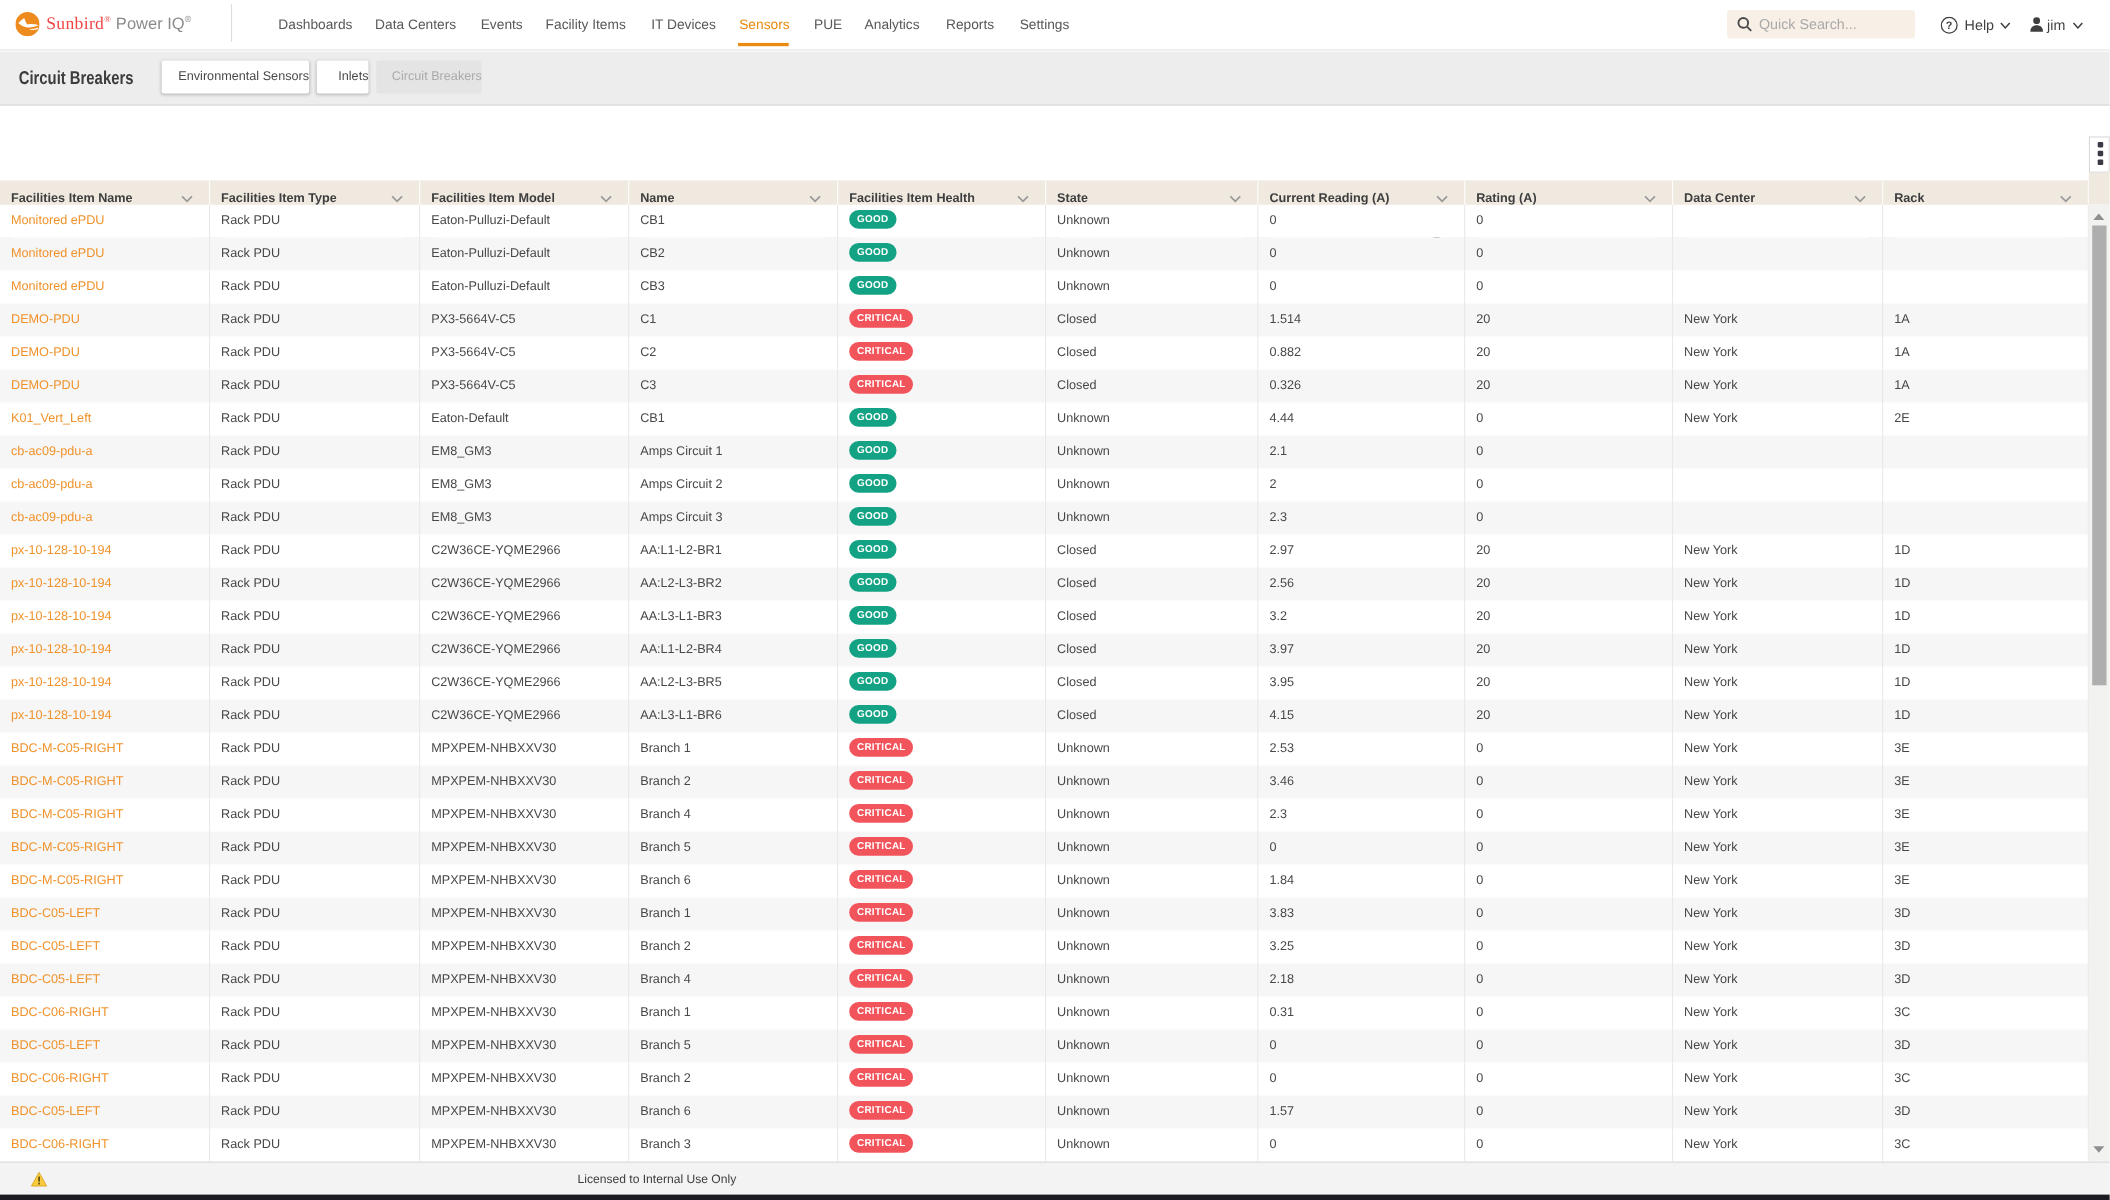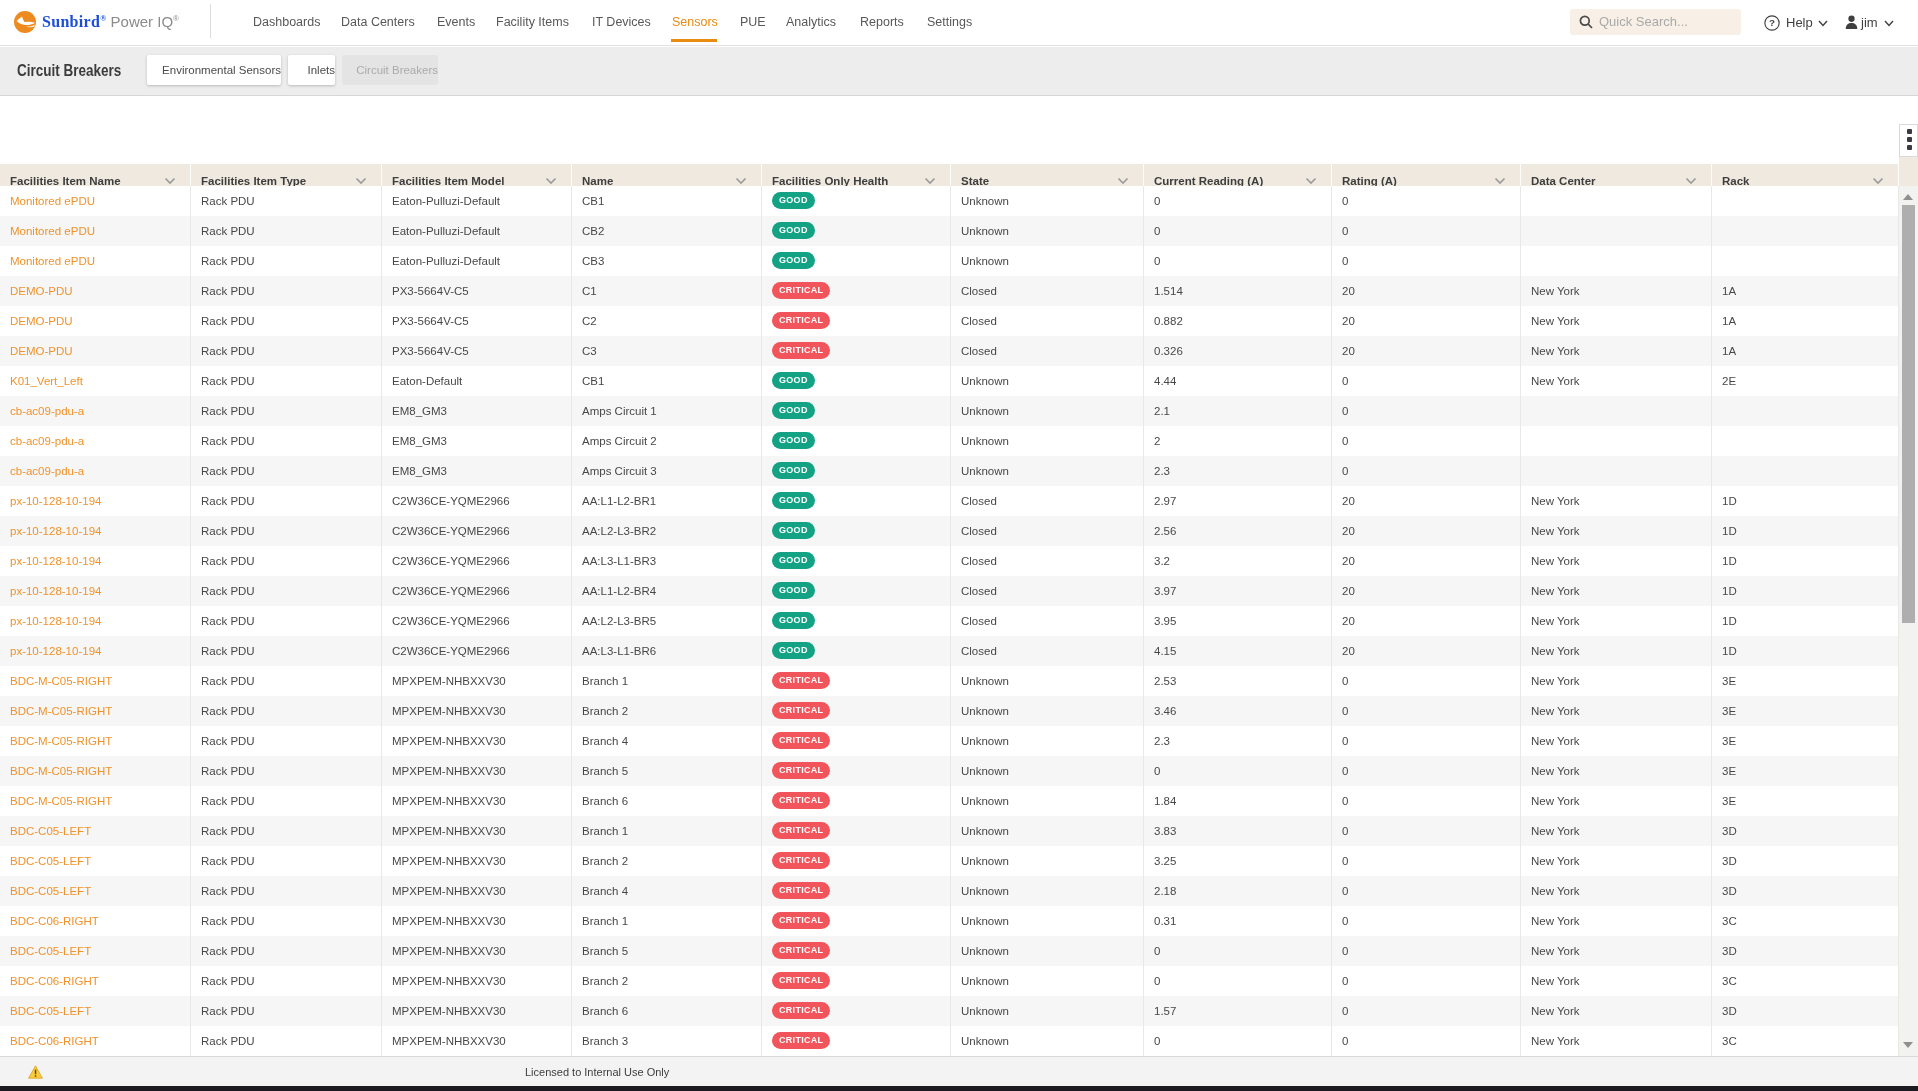--- a/index.html
+++ b/index.html
@@ -5,21 +5,21 @@
 * { margin:0; padding:0; box-sizing:border-box; }
 html,body { width:1918px; height:1091px; overflow:hidden; background:#fff;
   font-family:"Liberation Sans", sans-serif; }
 #app { position:relative; width:1918px; height:1091px; }
 
 
 #navbar { position:absolute; left:0; top:0; width:1918px; height:46px; background:#fff;
   border-bottom:1px solid #e2e2e2; }
 #logo { position:absolute; left:14px; top:11px; }
 #brand { position:absolute; left:42px; top:13px; font-size:15px; color:#8b8b8b; }
-#brand b { font-family:"Liberation Serif", serif; font-weight:bold; color:#1d4ed8; font-size:16px; letter-spacing:0.3px; }
+#brand b { font-family:"Liberation Serif", serif; font-weight:normal; color:#ef4444; font-size:16px; letter-spacing:0.3px; }
 #brand sup { font-size:8px; vertical-align:6px; }
 #brandsep { position:absolute; left:210px; top:4px; width:1px; height:34px; background:#dcdcdc; }
 .nav { position:absolute; top:15px; font-size:12.5px; color:#585858; }
 .nav.active { color:#e98a11; }
 #navunder { position:absolute; left:671px; top:39px; width:46px; height:3px; background:#e98a11; }
 #qsearch { position:absolute; left:1570px; top:9px; width:171px; height:26px; background:#f8f0e7;
   border-radius:3px; color:#a9a9a9; font-size:13px; line-height:26px; }
 #qsearch svg { position:absolute; left:9px; top:6px; }
 #qsearch span { position:absolute; left:29px; }
 .tr-item { position:absolute; top:15px; font-size:13px; color:#3f3f3f; }
@@ -172,21 +172,21 @@
             <path d="M1.5 1.5 L6 6 L10.5 1.5" fill="none" stroke="#9a9a9a" stroke-width="1.6"></path>
           </svg>
         </div>
         <div class="hc">
           <span>Name</span>
           <svg class="chev" width="12" height="8" viewBox="0 0 12 8">
             <path d="M1.5 1.5 L6 6 L10.5 1.5" fill="none" stroke="#9a9a9a" stroke-width="1.6"></path>
           </svg>
         </div>
         <div class="hc">
-          <span>Facilities Only Health</span>
+          <span>Facilities Item Health</span>
           <svg class="chev" width="12" height="8" viewBox="0 0 12 8">
             <path d="M1.5 1.5 L6 6 L10.5 1.5" fill="none" stroke="#9a9a9a" stroke-width="1.6"></path>
           </svg>
         </div>
         <div class="hc">
           <span>State</span>
           <svg class="chev" width="12" height="8" viewBox="0 0 12 8">
             <path d="M1.5 1.5 L6 6 L10.5 1.5" fill="none" stroke="#9a9a9a" stroke-width="1.6"></path>
           </svg>
         </div>

